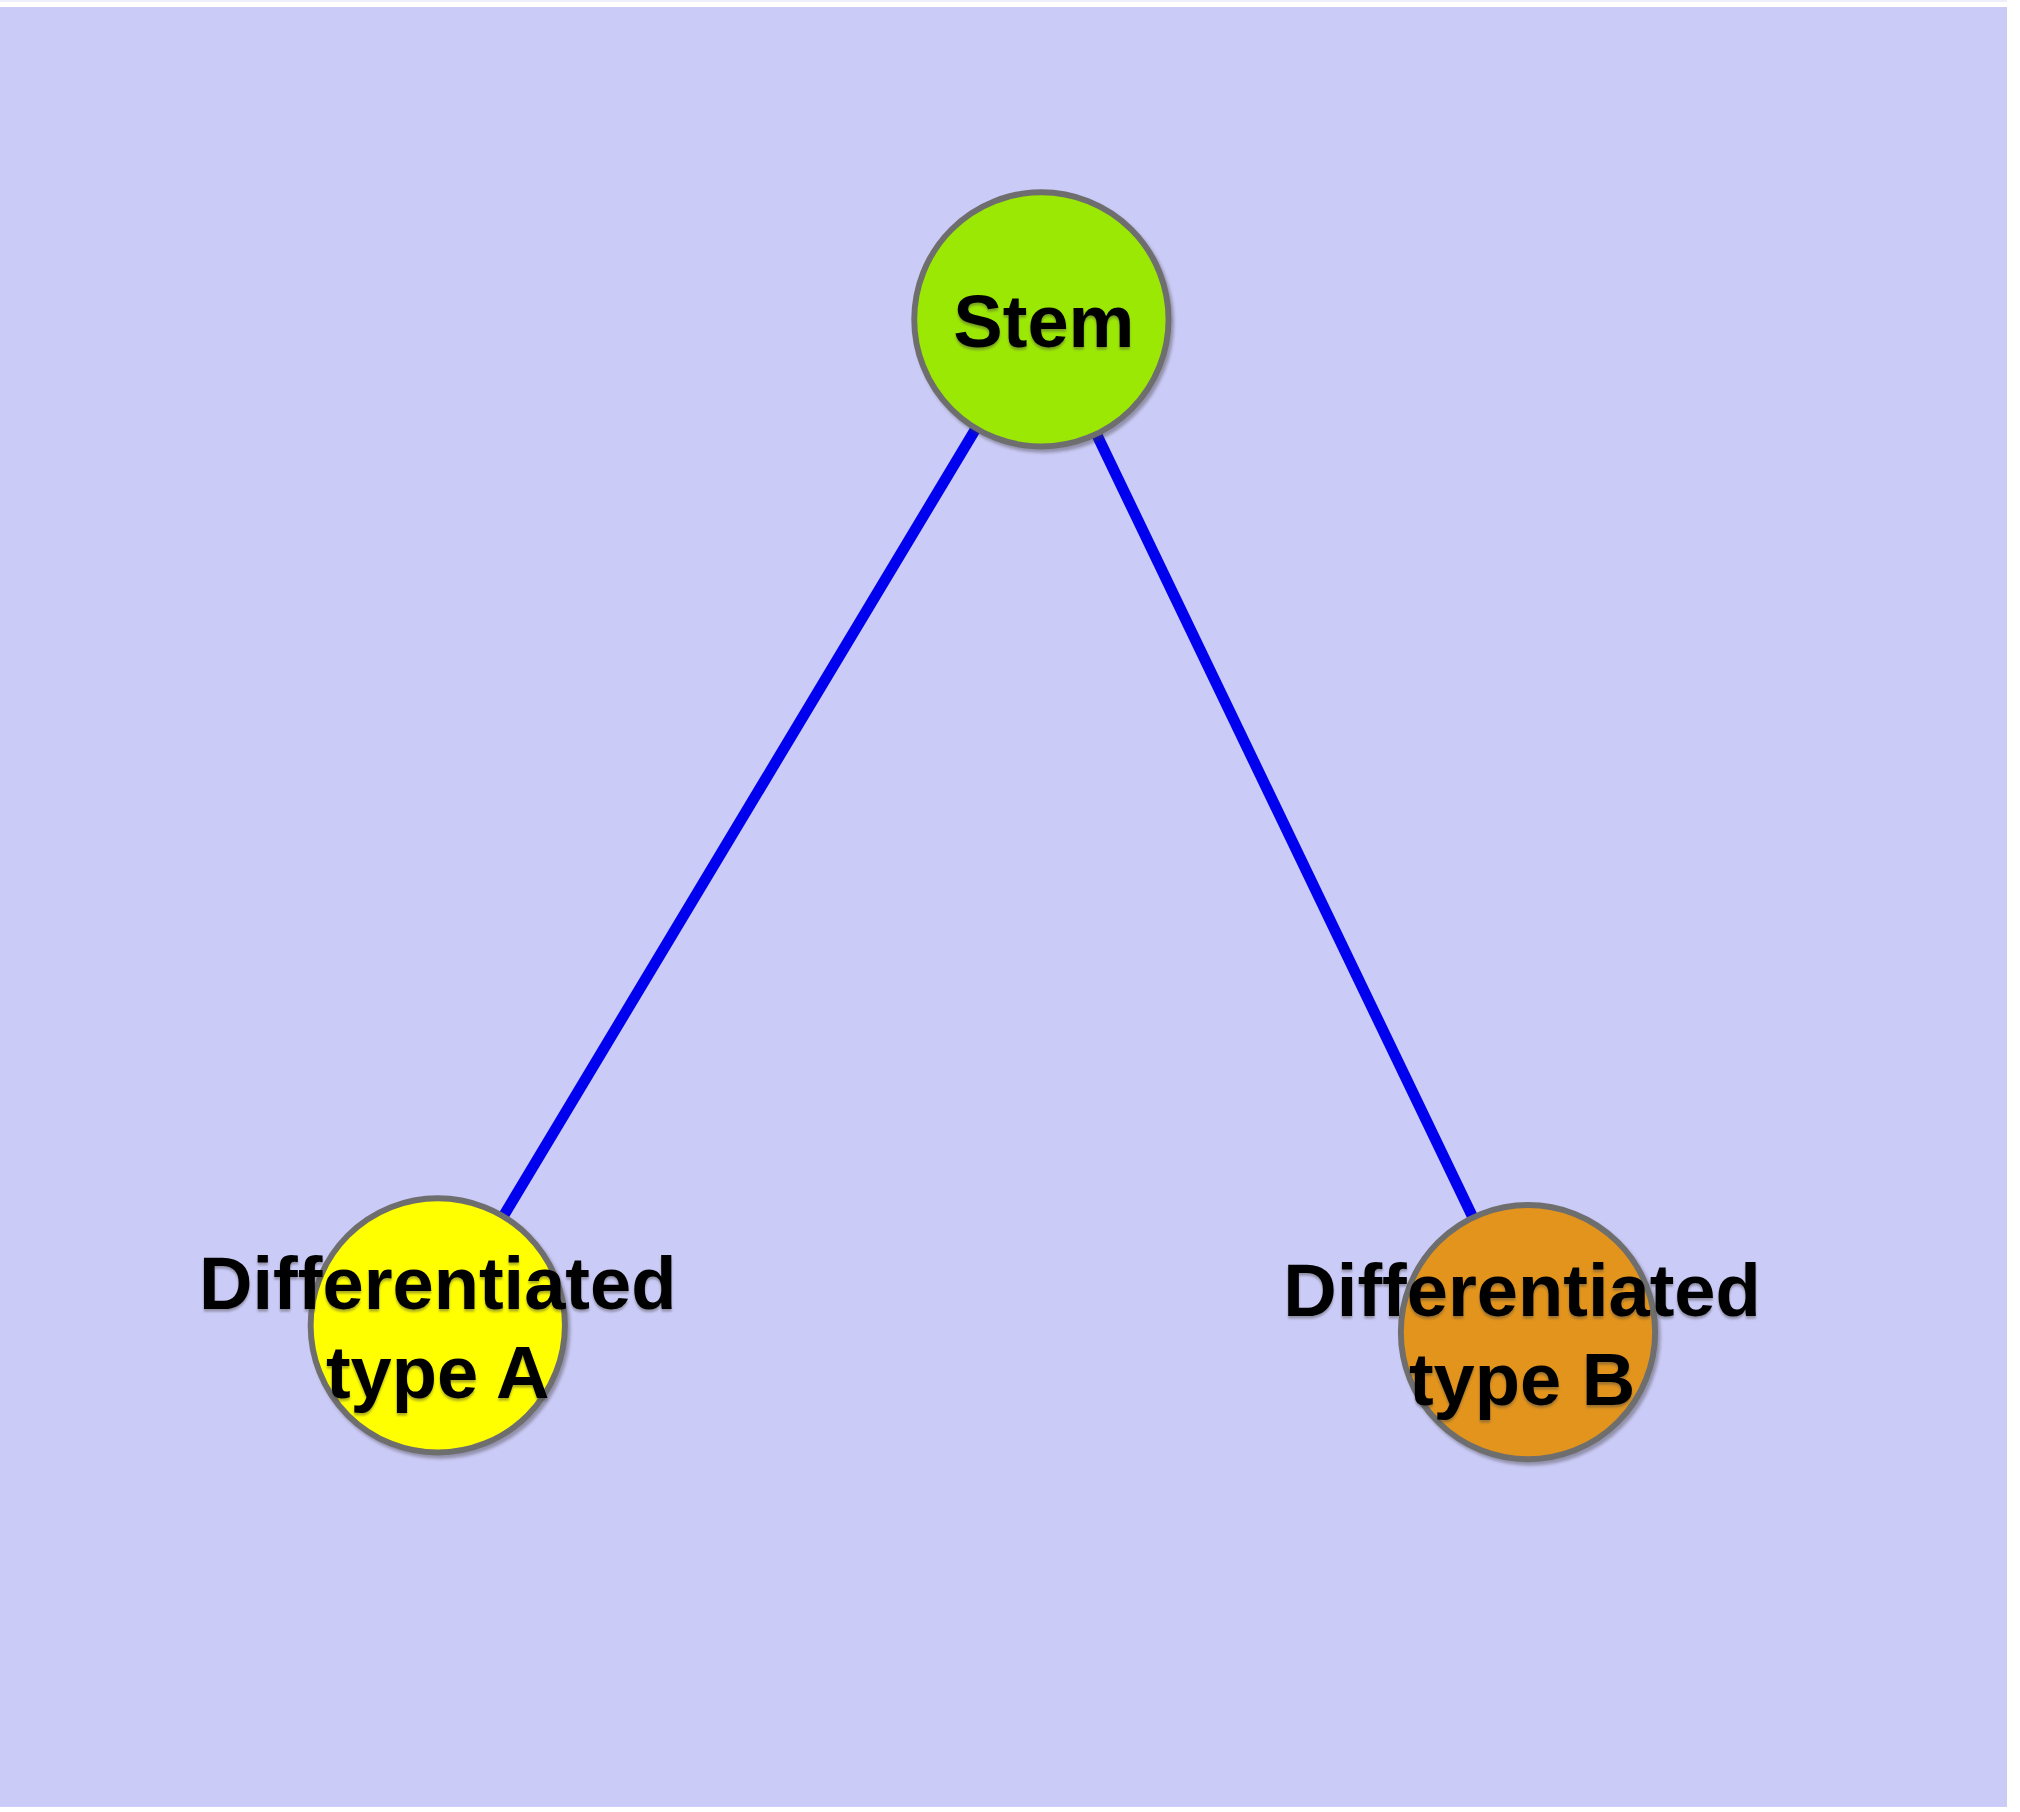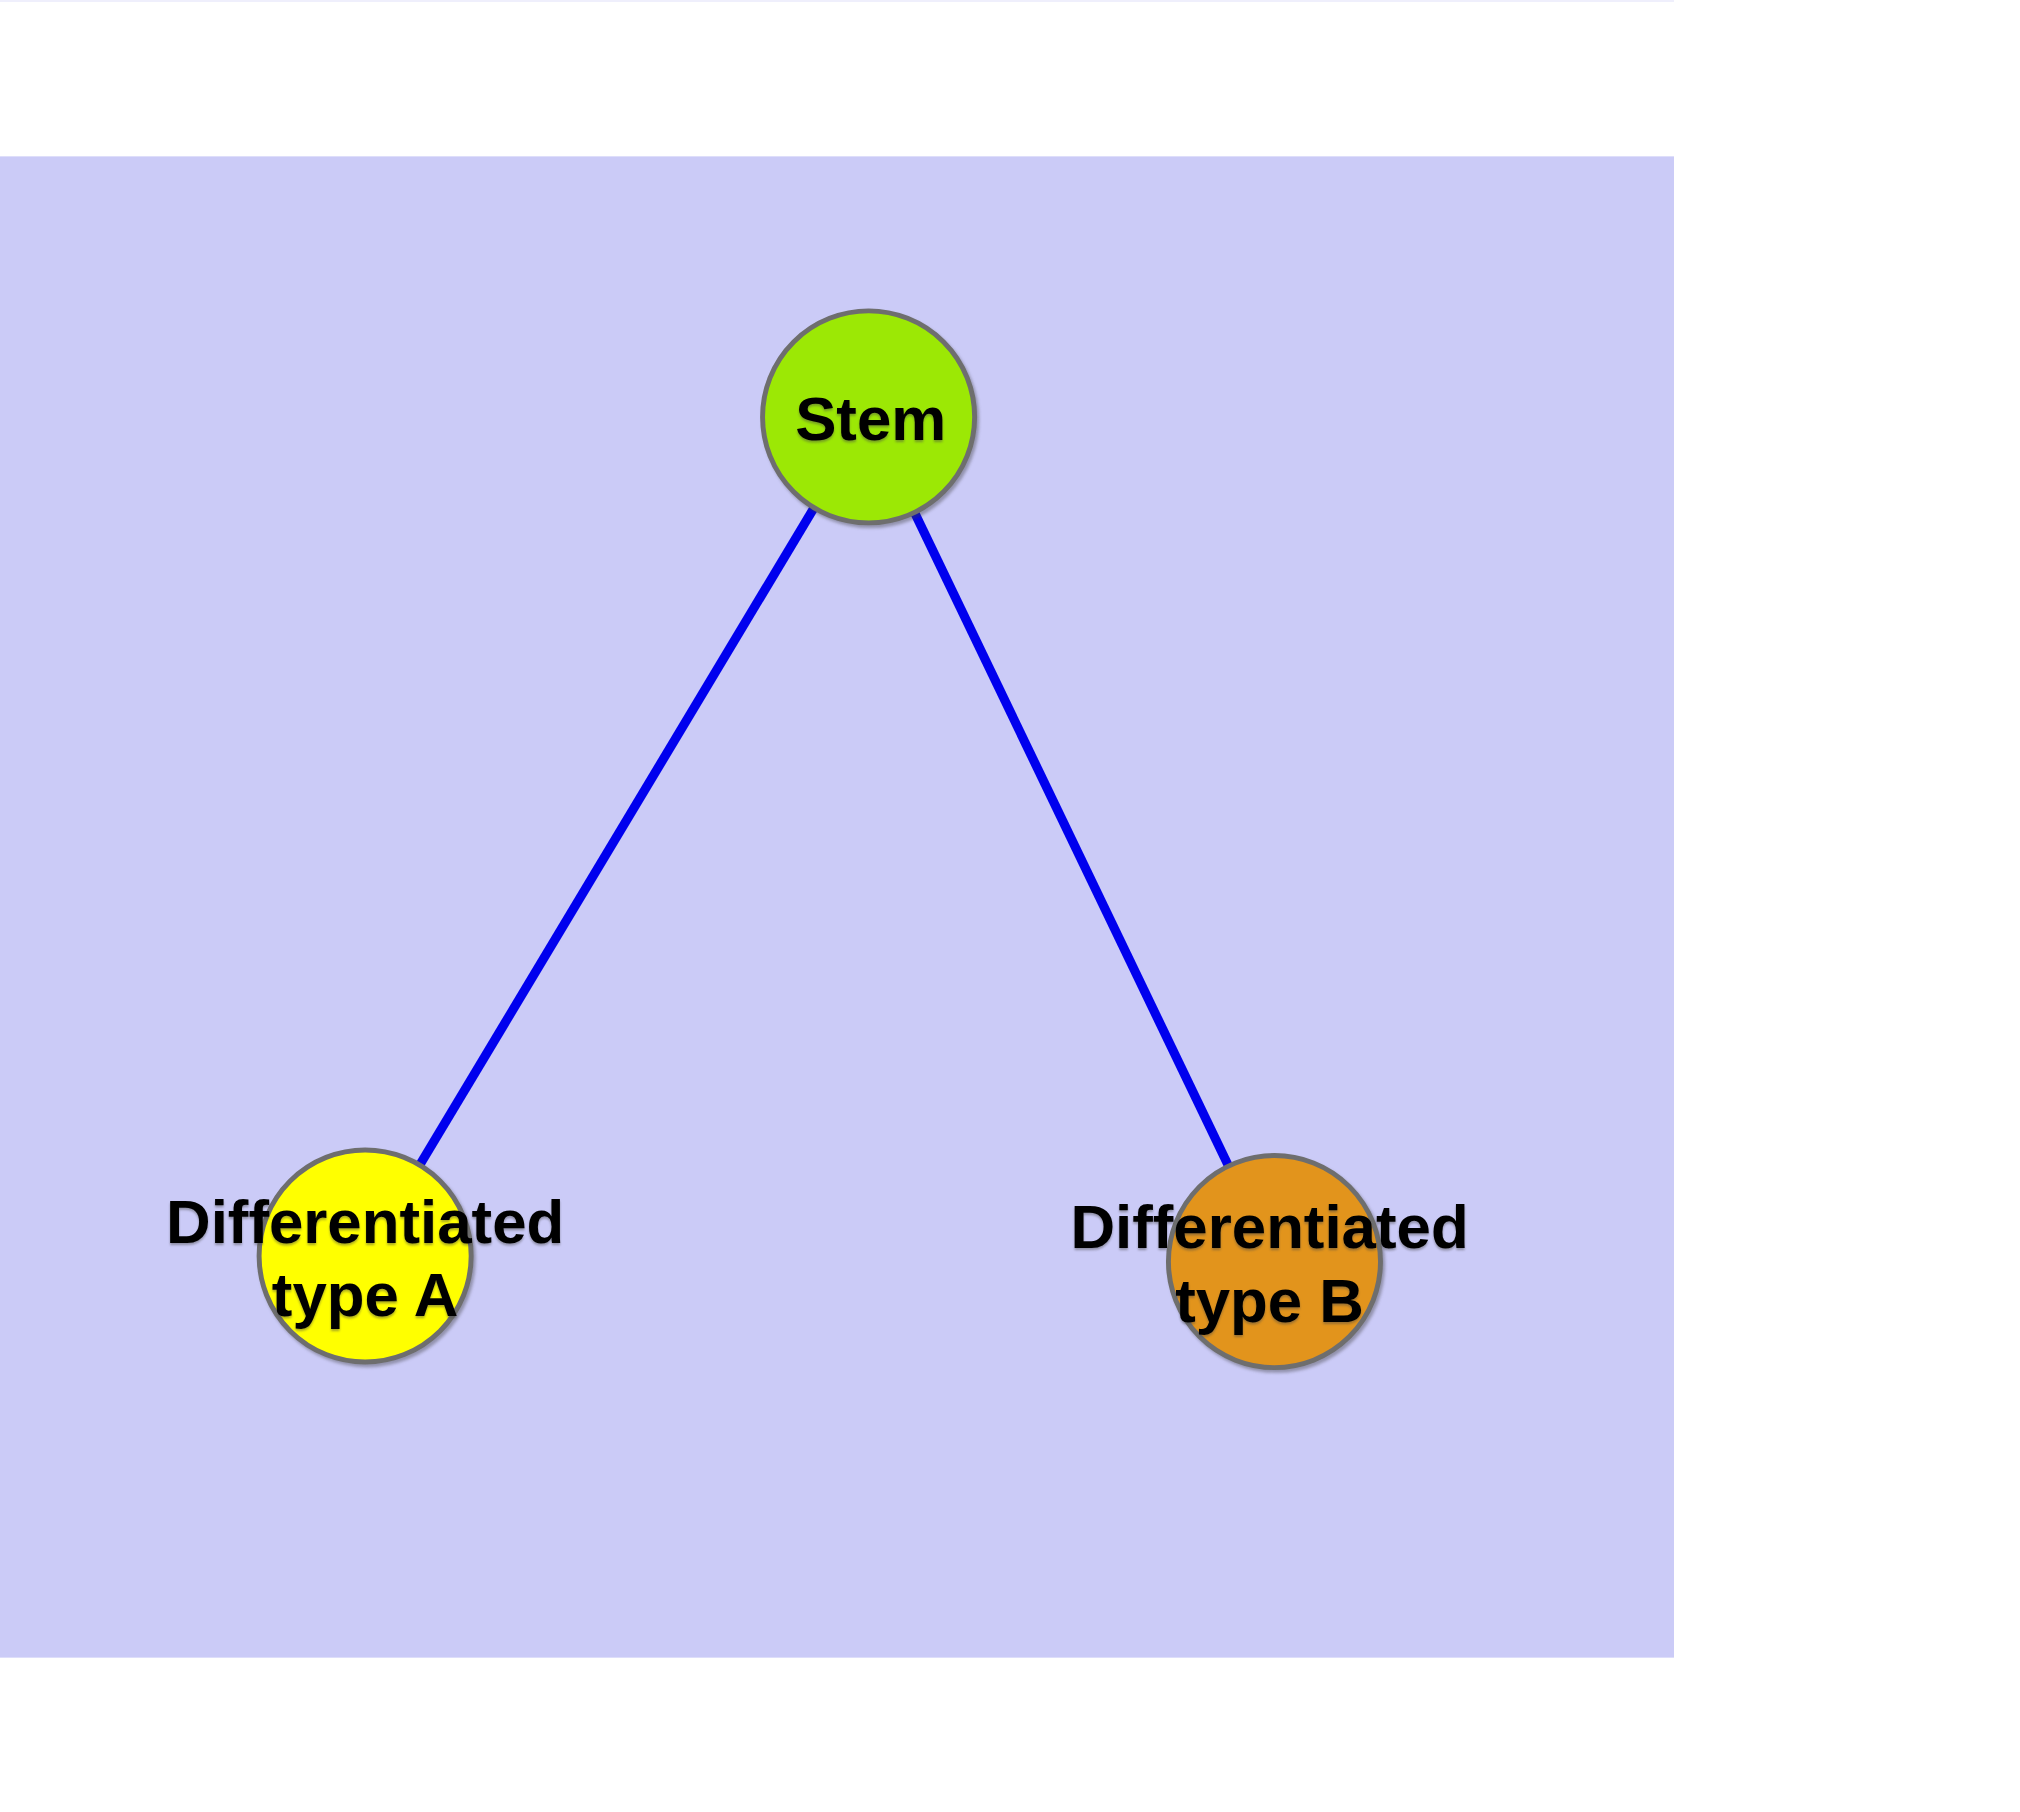--- a/index.html
+++ b/index.html
@@ -7,21 +7,21 @@
     padding: 0;
   }
   body {
     width: 2021px;
     height: 1812px;
     background: #ffffff;
     font-family: "Liberation Sans", sans-serif;
     overflow: hidden;
   }
   .canvas-wrap {
-    width: 1674px;
+    width: 2007px;
     height: 1812px;
     border-top: 2.5px solid #efeffc; 
     box-sizing: border-box;
   }
   svg {
     display: block;
     width: 100%;
     height: 100%;
   }
   .edge {

